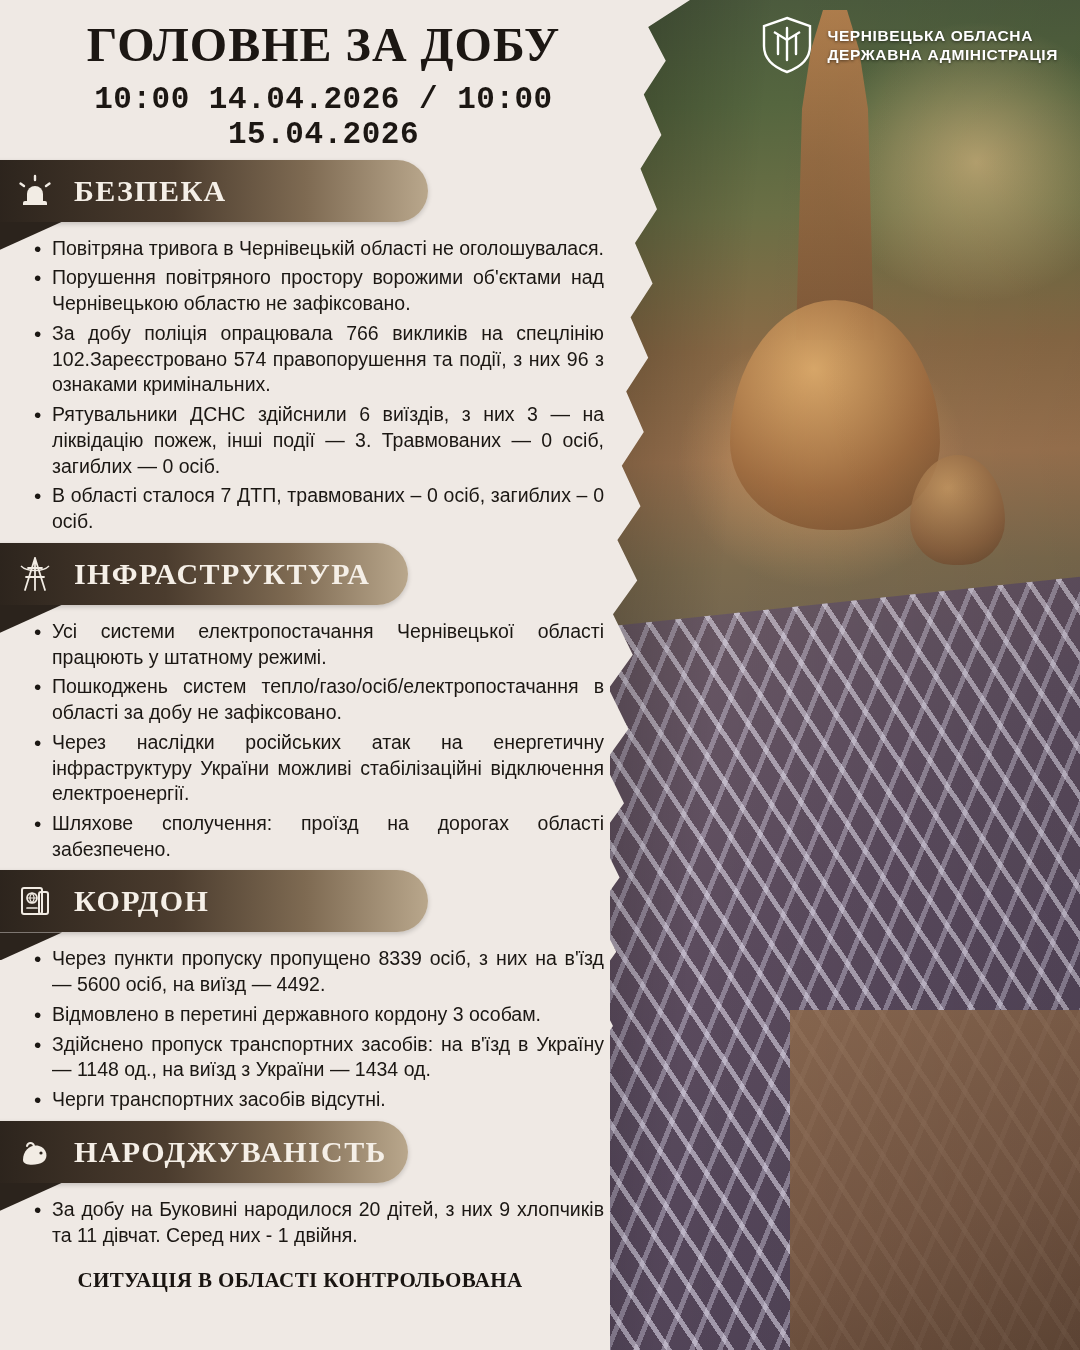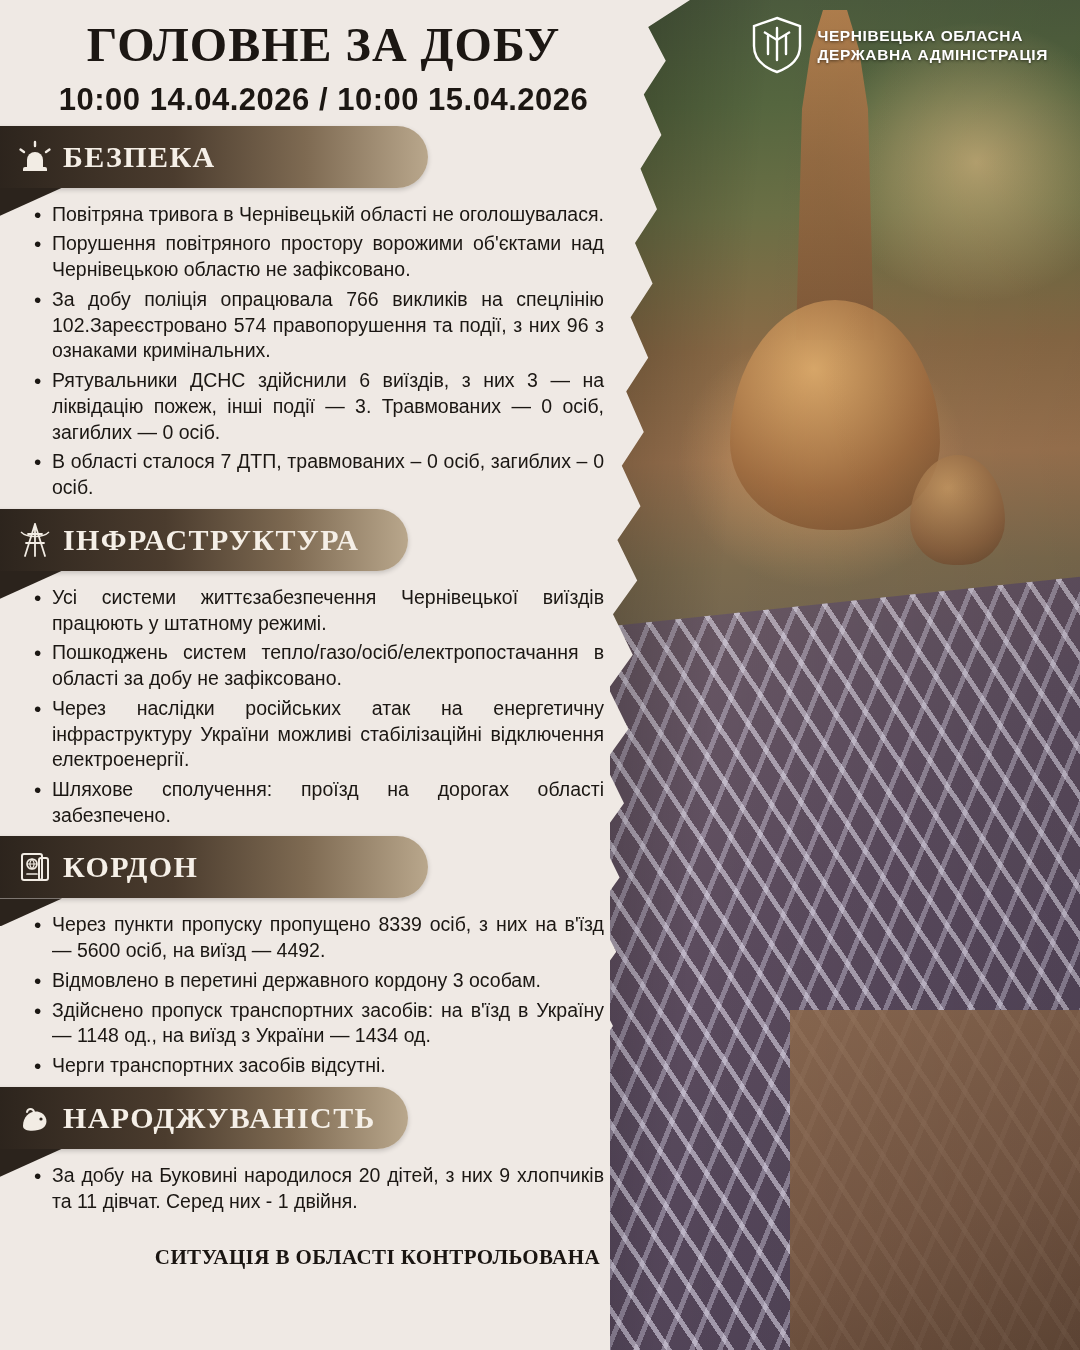--- a/index.html
+++ b/index.html
@@ -132,21 +132,21 @@
   .title-line {
     font-family: "Liberation Serif", serif;
     font-weight: 700;
     font-size: 48px;
     letter-spacing: 1px;
     color: #1c1713;
     line-height: 1.12;
   }
   .title-date {
     margin-top: 10px;
-    font-family: Liberation Sans, sans-serif;
+    font-family: Liberation Mono, monospace;
     font-weight: 700;
     font-size: 31px;
     color: #1c1713;
     letter-spacing: 0.5px;
   }
 
   
   .section { position: relative; margin-top: 8px; }
 
   .ribbon {
@@ -171,21 +171,21 @@
     background: #2b231c;
     clip-path: polygon(0 0, 100% 0, 0 100%);
   }
   .ribbon-icon {
     width: 46px; height: 46px;
     flex: 0 0 46px;
     display: flex; align-items: center; justify-content: center;
     color: #f2ece4;
   }
   .ribbon-label {
-    margin-left: 5px;
+    margin-left: 16px;
     color: #f5efe7;
     font-family: "Liberation Serif", serif;
     font-weight: 700;
     font-size: 30px;
     letter-spacing: 1.4px;
   }
 
   .bullets {
     padding: 14px 36px 0 34px;
     list-style: none;
@@ -203,35 +203,35 @@
   .bullets li::before {
     content: "•";
     position: absolute;
     left: 0;
     top: -1px;
     font-size: 21px;
     color: #1b1713;
   }
 
   .footer-note {
-    margin-top: 31px;
-    text-align: right;
+    margin-top: 20px;
+    text-align: center;
     width: 600px;
     font-family: "Liberation Serif", serif;
     font-weight: 700;
     font-size: 21px;
     letter-spacing: 0.4px;
     color: #1a1511;
   }
 
   
   .logo {
     position: absolute;
     top: 16px;
-    right: 32px;
+    right: 22px;
     display: flex;
     align-items: center;
     gap: 13px;
     z-index: 5;
   }
   .logo-mark {
     width: 54px; height: 58px;
     display: flex; align-items: center; justify-content: center;
   }
   .logo-text {
@@ -308,21 +308,21 @@
         <div class="ribbon-icon">
           <svg width="40" height="40" viewBox="0 0 40 40" aria-hidden="true">
             <path d="M20 4 L10 36 M20 4 L30 36 M13 14 h14 M11 23 h18 M20 4 v32" stroke="#f2ece4" stroke-width="1.8" fill="none" stroke-linecap="round"></path>
             <path d="M6 12 C12 18 28 18 34 12" stroke="#f2ece4" stroke-width="1.4" fill="none"></path>
           </svg>
         </div>
         <div class="ribbon-label">ІНФРАСТРУКТУРА</div>
       </div>
       <div class="ribbon-tail"></div>
       <ul class="bullets">
-        <li>Усі системи життєзабезпечення Чернівецької виїздів працюють у штатному режимі.</li>
+        <li>Усі системи електропостачання Чернівецької області працюють у штатному режимі.</li>
         <li>Пошкоджень систем тепло/газо/осіб/електропостачання в області за добу не зафіксовано.</li>
         <li>Через наслідки російських атак на енергетичну інфраструктуру України можливі стабілізаційні відключення електроенергії.</li>
         <li>Шляхове сполучення: проїзд на дорогах області забезпечено.</li>
       </ul>
     </div>
 
     <div class="section">
       <div class="ribbon">
         <div class="ribbon-icon">
           <svg width="40" height="40" viewBox="0 0 40 40" aria-hidden="true">

